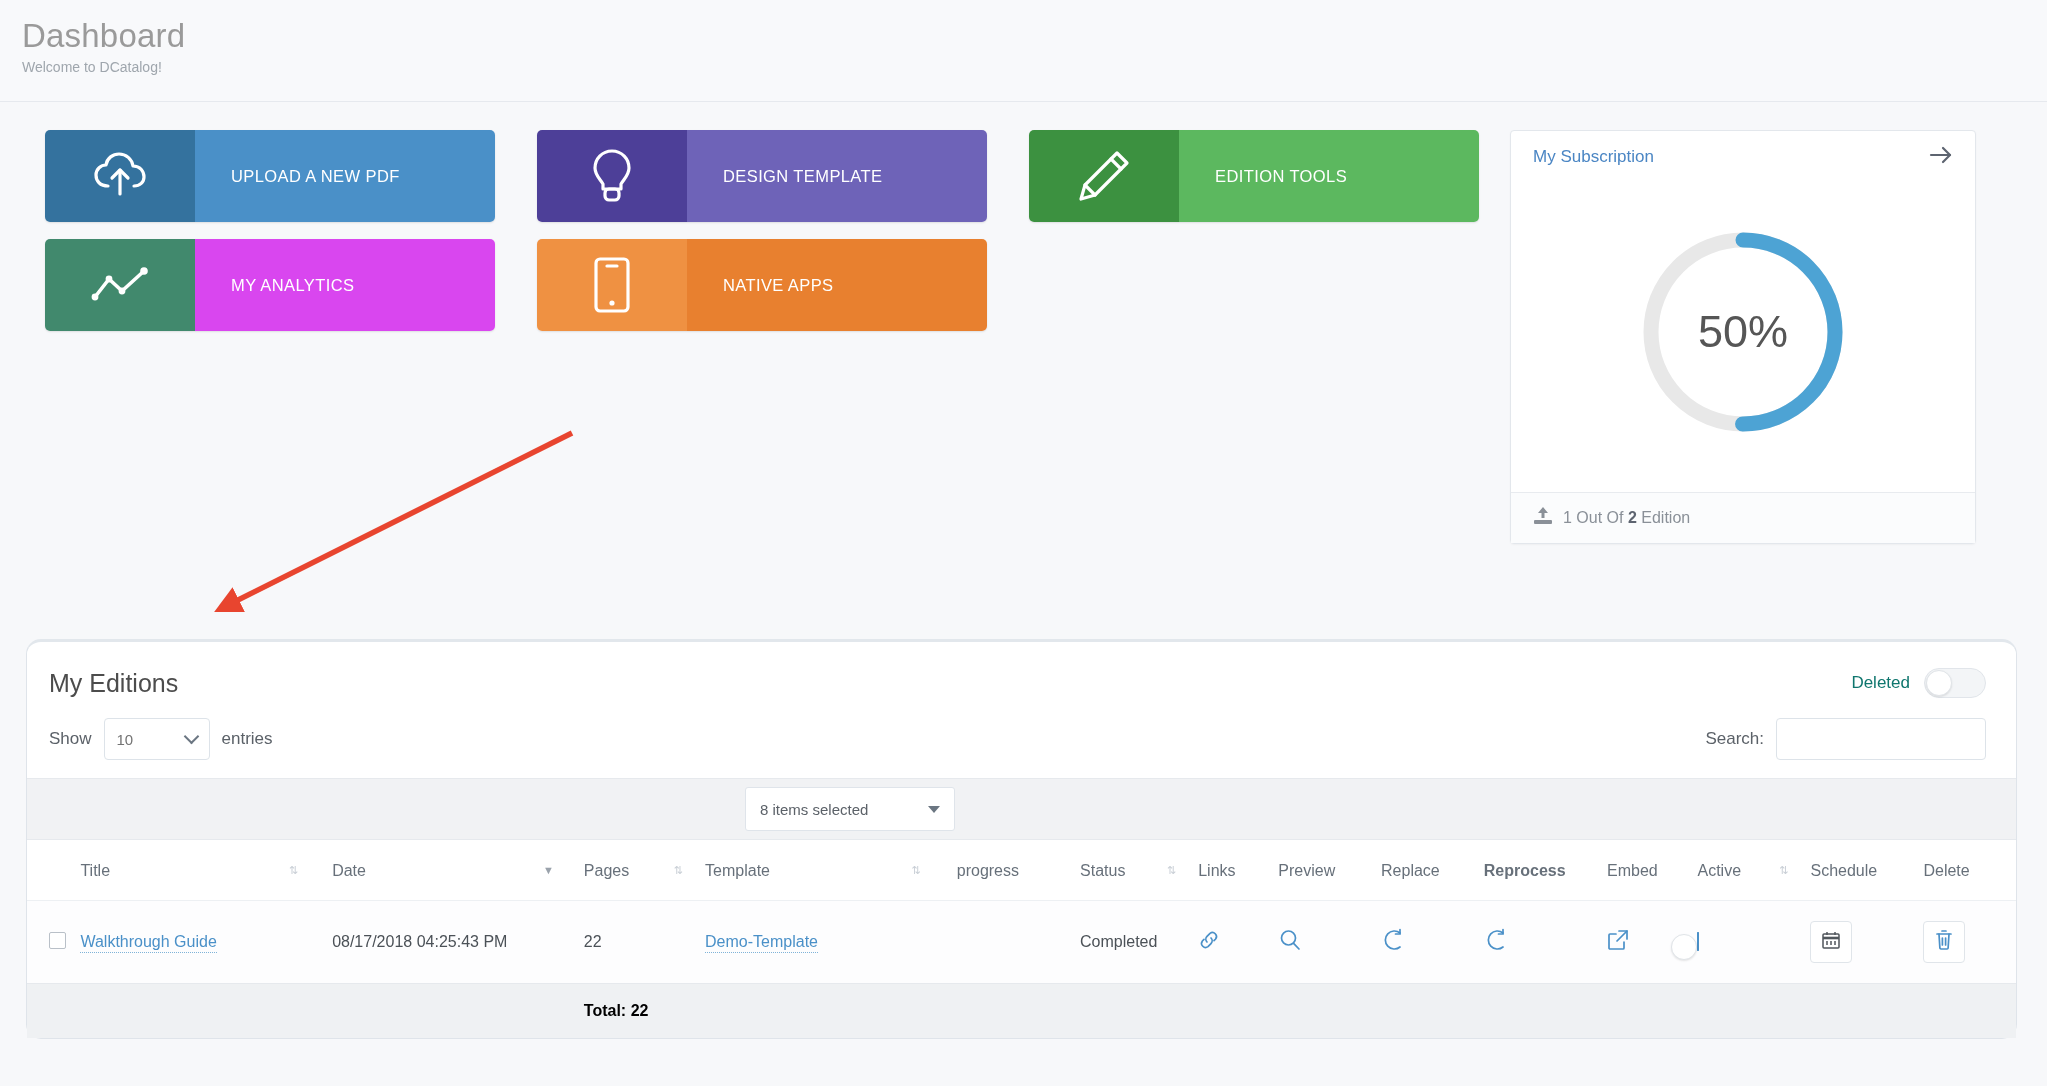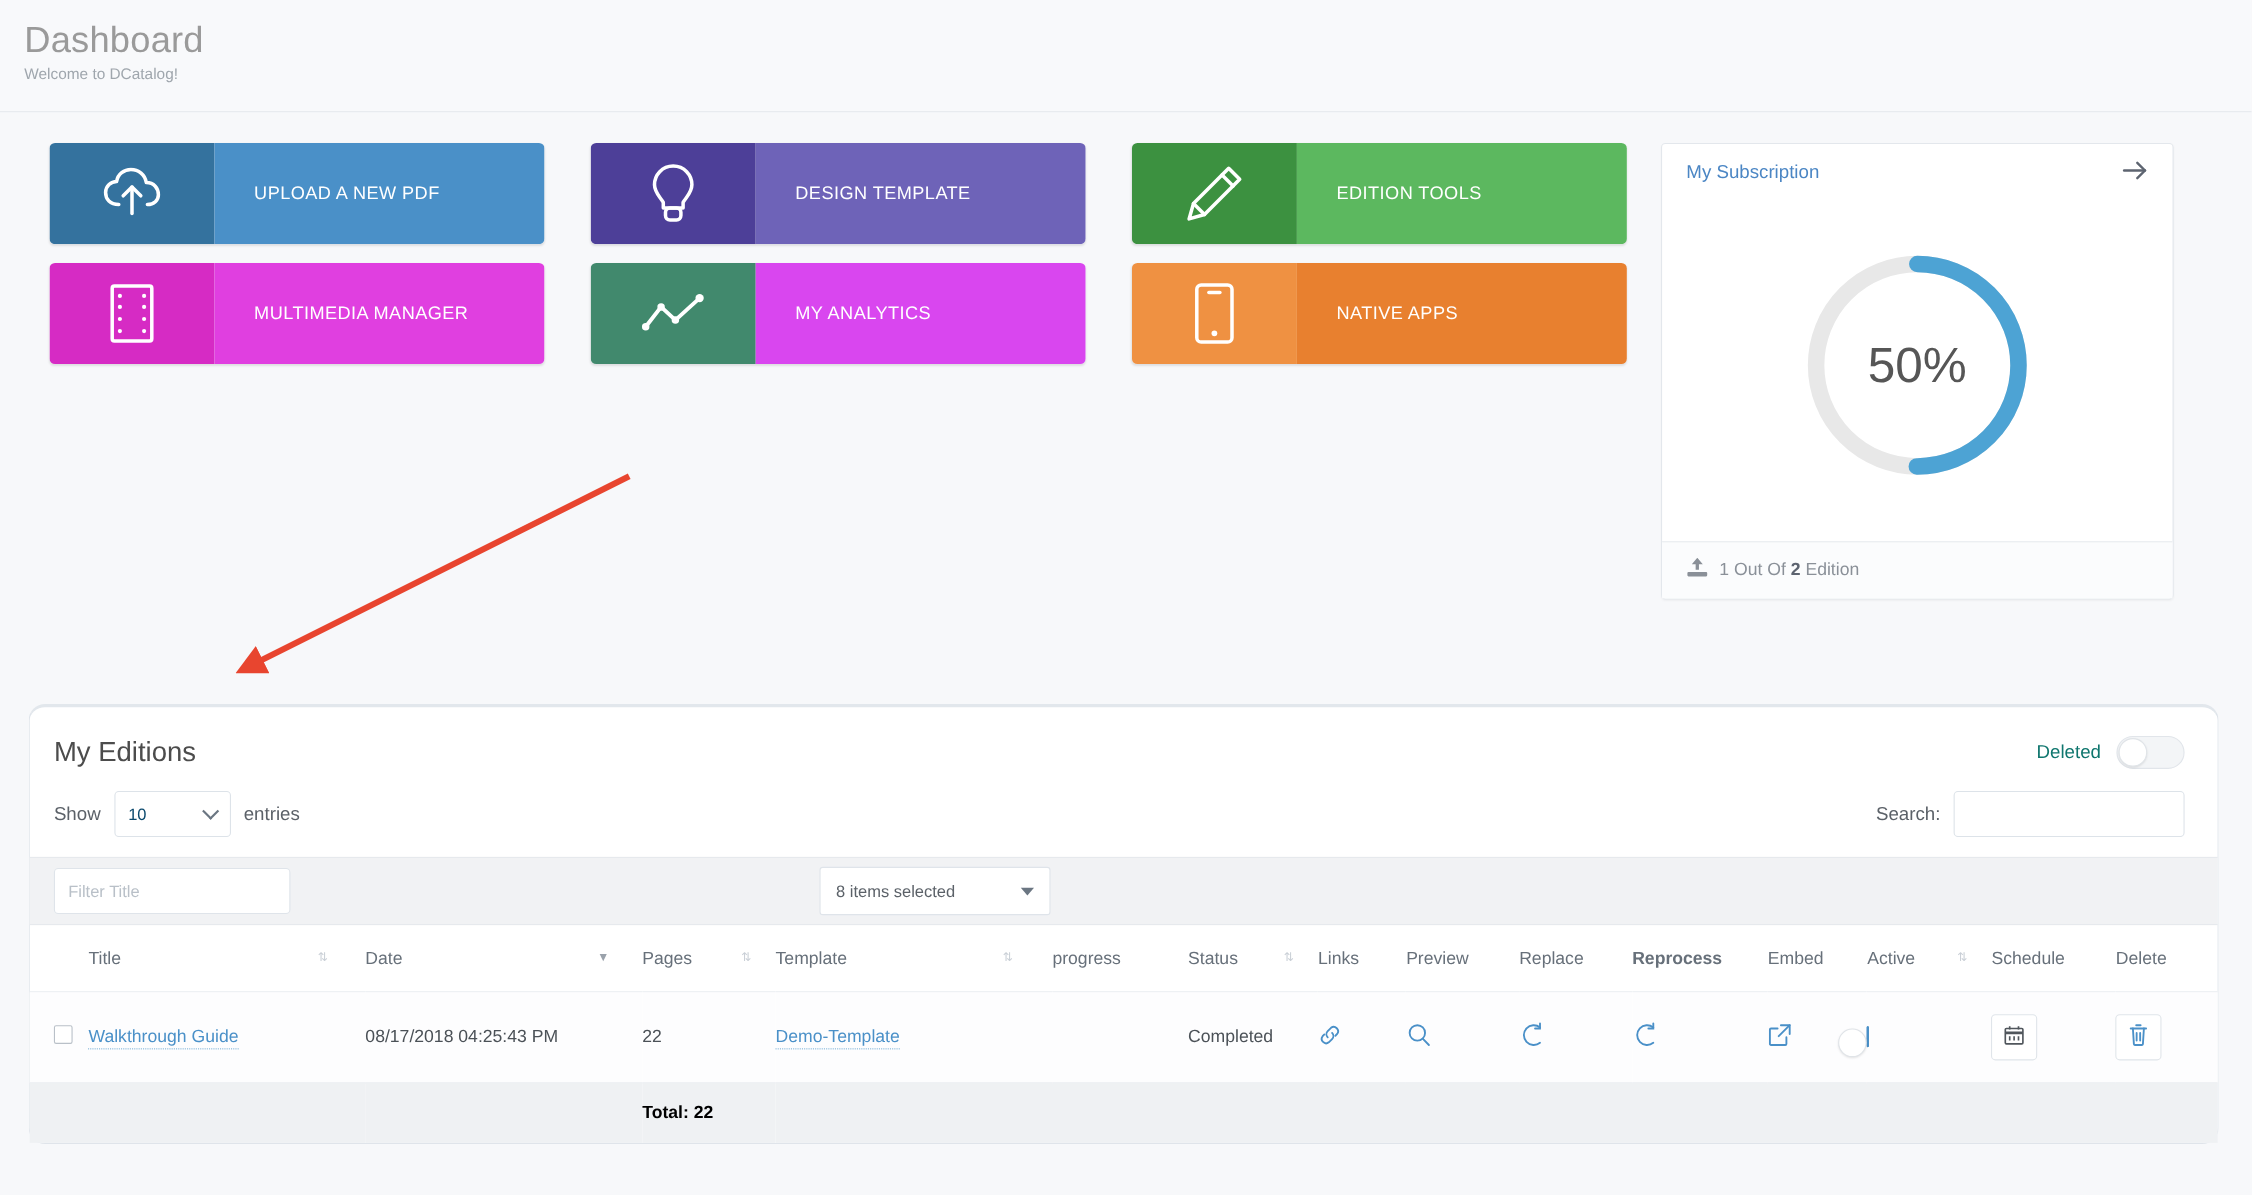--- a/index.html
+++ b/index.html
@@ -137,21 +137,21 @@
     display:flex; align-items:center; justify-content:space-between;
     padding:12px 30px 18px 22px;
   }
   .show-entries { display:flex; align-items:center; gap:12px; font-size:17px; color:#5b6168; }
   .select-box {
     width:106px; height:42px;
     border:1px solid #dde3e9; border-radius:4px;
     background:#fff;
     display:flex; align-items:center; justify-content:space-between;
     padding:0 12px;
-    font-size:15px; color:#0c4a6e;
+    font-size:15px; color:#737373;
     cursor:pointer;
   }
   .caret { width:0;height:0;border-left:6px solid transparent;border-right:6px solid transparent;border-top:7px solid #6b7682; }
   .chev {
     width:11px;height:11px;border-right:2px solid #6b7682;border-bottom:2px solid #6b7682;
     transform:rotate(45deg); margin-top:-5px;
   }
   .search-wrap { display:flex; align-items:center; gap:12px; font-size:17px; color:#5b6168; }
   .search-input {
     width:210px; height:42px;
@@ -278,36 +278,20 @@
               <path d="M34 10 L44 20"></path>
                 <path d="M8 36 L18 46"></path>
             </svg>
           </div>
           <div class="tile-label" id="tl2" style="background: rgb(92, 184, 95);">EDITION TOOLS</div>
         </div>
       </div>
 
       <div class="tile-row">
 
-        <div class="tile">
-          <div class="tile-icon" id="tb3" style="background: rgb(214, 43, 196);">
-            <svg width="44" height="56" viewBox="0 0 44 56" fill="none" stroke="#fff" stroke-width="3.2" stroke-linejoin="round">
-              <rect x="4" y="3" width="36" height="50" rx="2"></rect>
-              <circle cx="11" cy="12" r="1.9" fill="#fff" stroke="none"></circle>
-              <circle cx="11" cy="22" r="1.9" fill="#fff" stroke="none"></circle>
-              <circle cx="11" cy="33" r="1.9" fill="#fff" stroke="none"></circle>
-              <circle cx="11" cy="44" r="1.9" fill="#fff" stroke="none"></circle>
-              <circle cx="33" cy="12" r="1.9" fill="#fff" stroke="none"></circle>
-              <circle cx="33" cy="22" r="1.9" fill="#fff" stroke="none"></circle>
-              <circle cx="33" cy="33" r="1.9" fill="#fff" stroke="none"></circle>
-              <circle cx="33" cy="44" r="1.9" fill="#fff" stroke="none"></circle>
-            </svg>
-          </div>
-          <div class="tile-label" id="tl3" style="background: rgb(224, 63, 224);">MULTIMEDIA MANAGER</div>
-        </div>
 
         <div class="tile">
           <div class="tile-icon" id="tb4" style="background: rgb(65, 137, 109);">
             <svg width="60" height="40" viewBox="0 0 60 40" fill="none" stroke="#fff" stroke-width="3.6" stroke-linecap="round" stroke-linejoin="round">
               <path d="M5 32 L19 14 L32 26 L54 6"></path>
               <circle cx="5" cy="32" r="3.4" fill="#fff" stroke="none"></circle>
               <circle cx="19" cy="14" r="3.4" fill="#fff" stroke="none"></circle>
               <circle cx="32" cy="26" r="3.4" fill="#fff" stroke="none"></circle>
               <circle cx="54" cy="6" r="3.8" fill="#fff" stroke="none"></circle>
             </svg>
@@ -390,21 +374,20 @@
       </span>
       <span>entries</span>
     </div>
     <div class="search-wrap">
       <span>Search:</span>
       <input class="search-input" type="text" value="" style="">
     </div>
   </div>
 
   <div class="filter-strip">
-    <input class="filter-input" type="text" placeholder="Filter Title" style="">
     <div class="items-select">
       <span>8 items selected</span>
       <span class="caret"></span>
     </div>
   </div>
 
   <table>
     <thead>
       <tr>
         <th style="width:52px;padding-left:22px;"></th>

